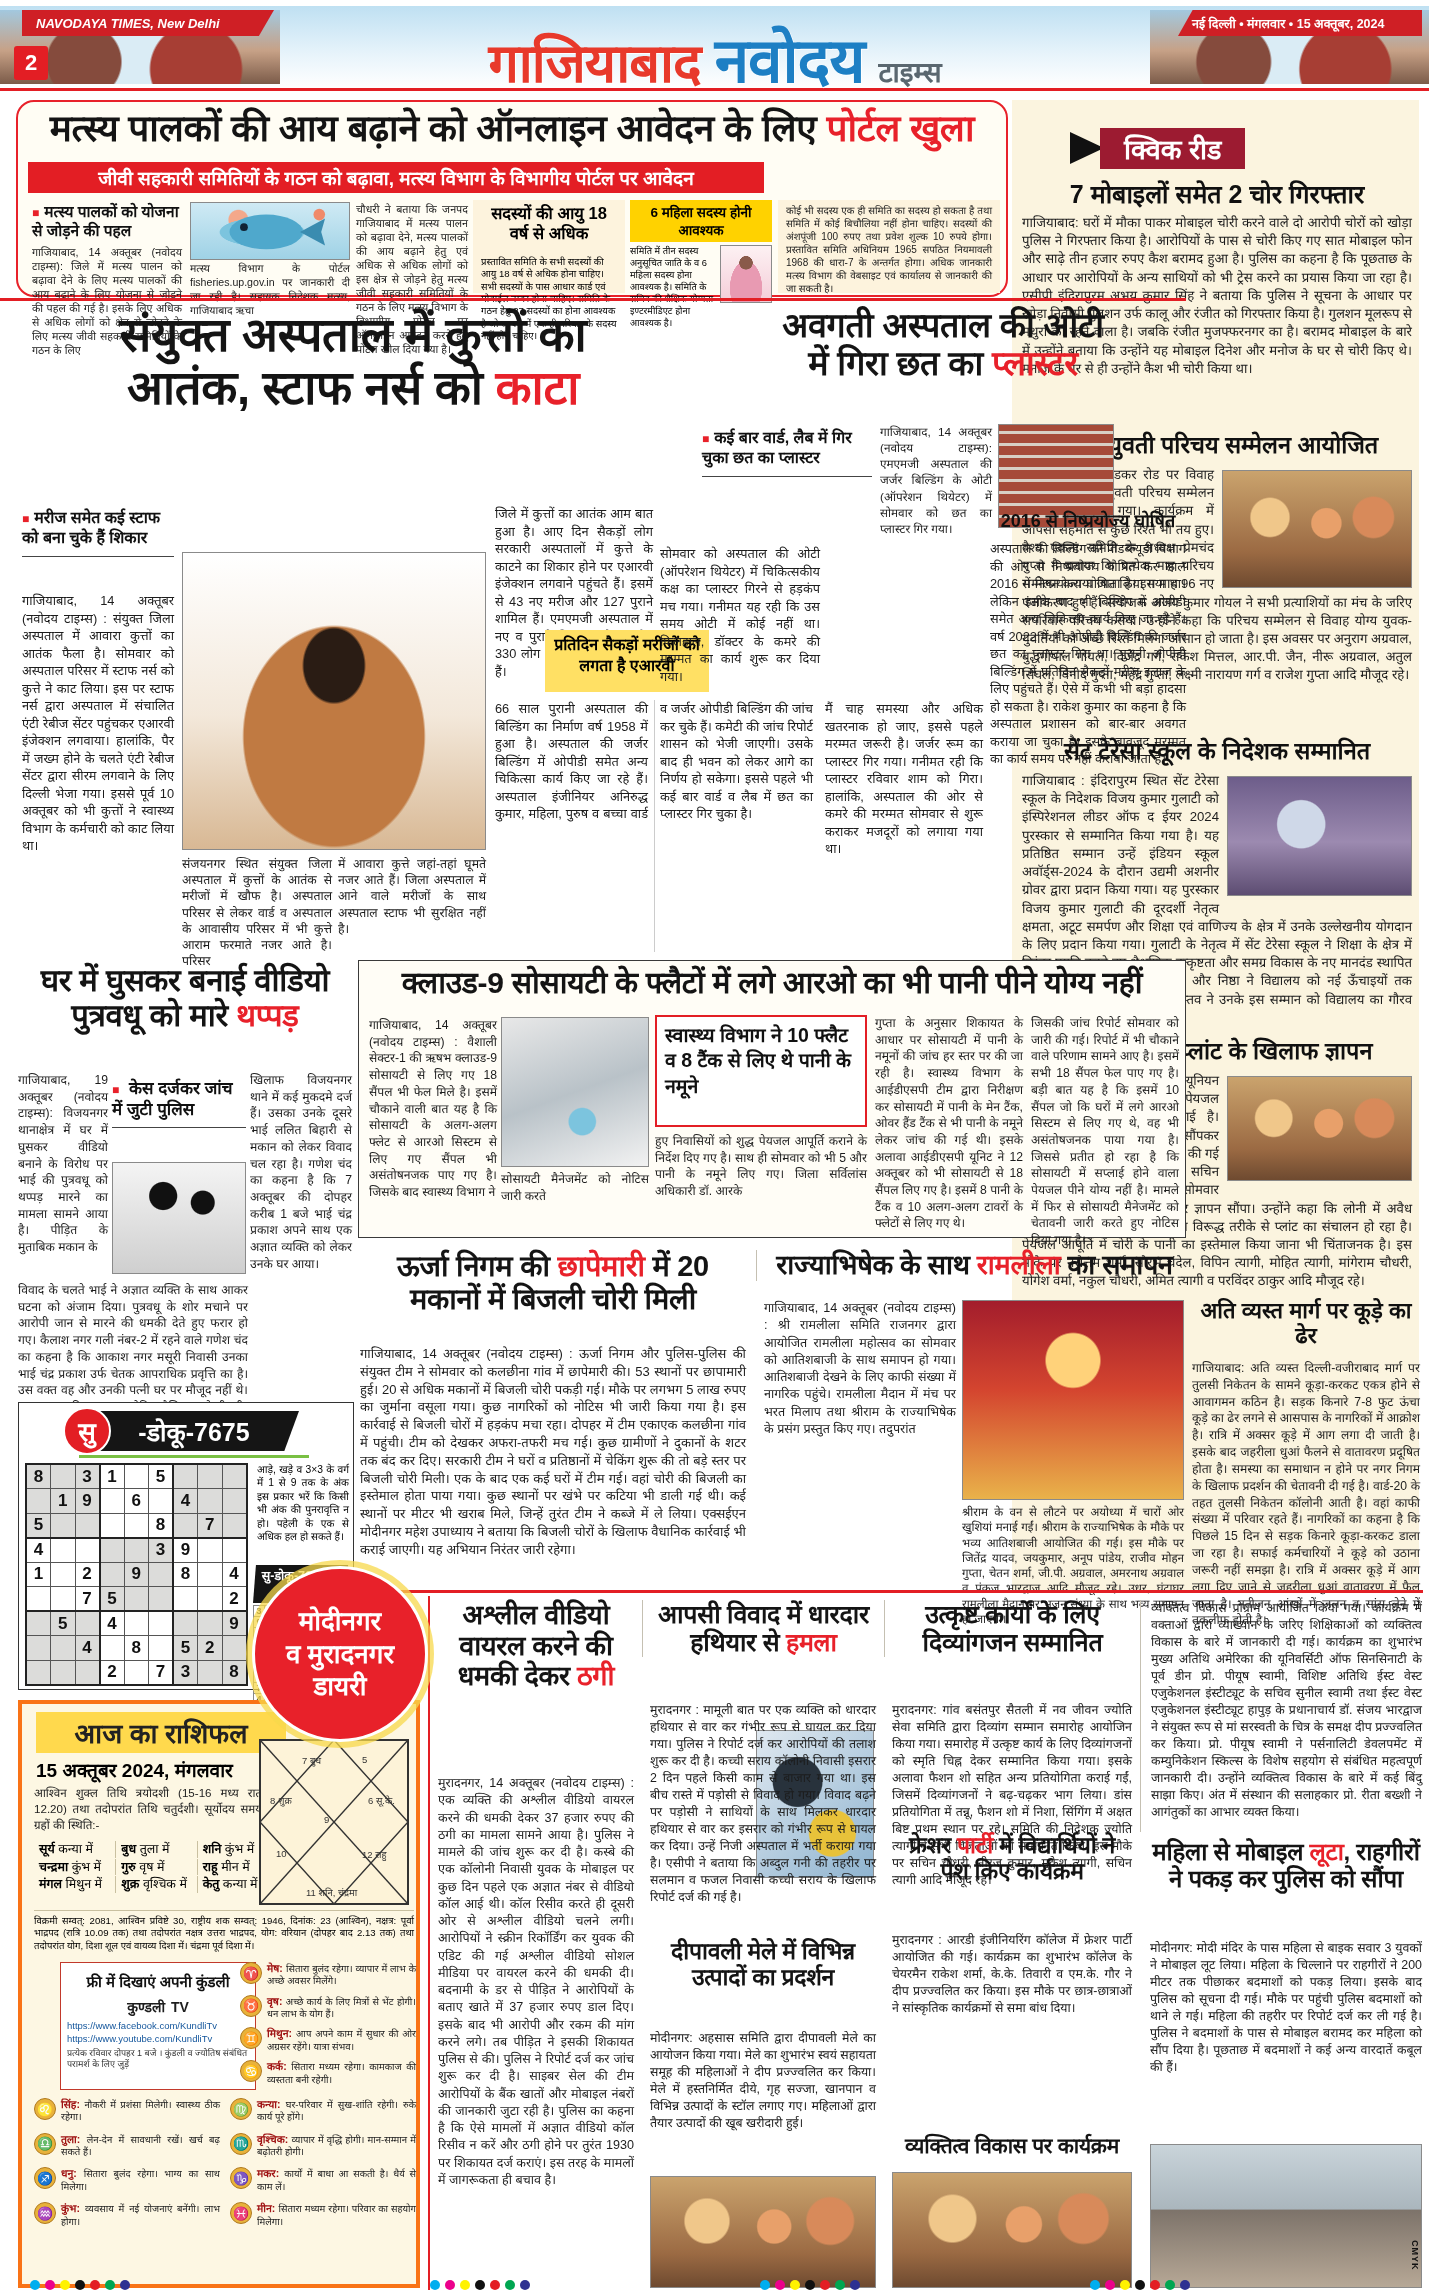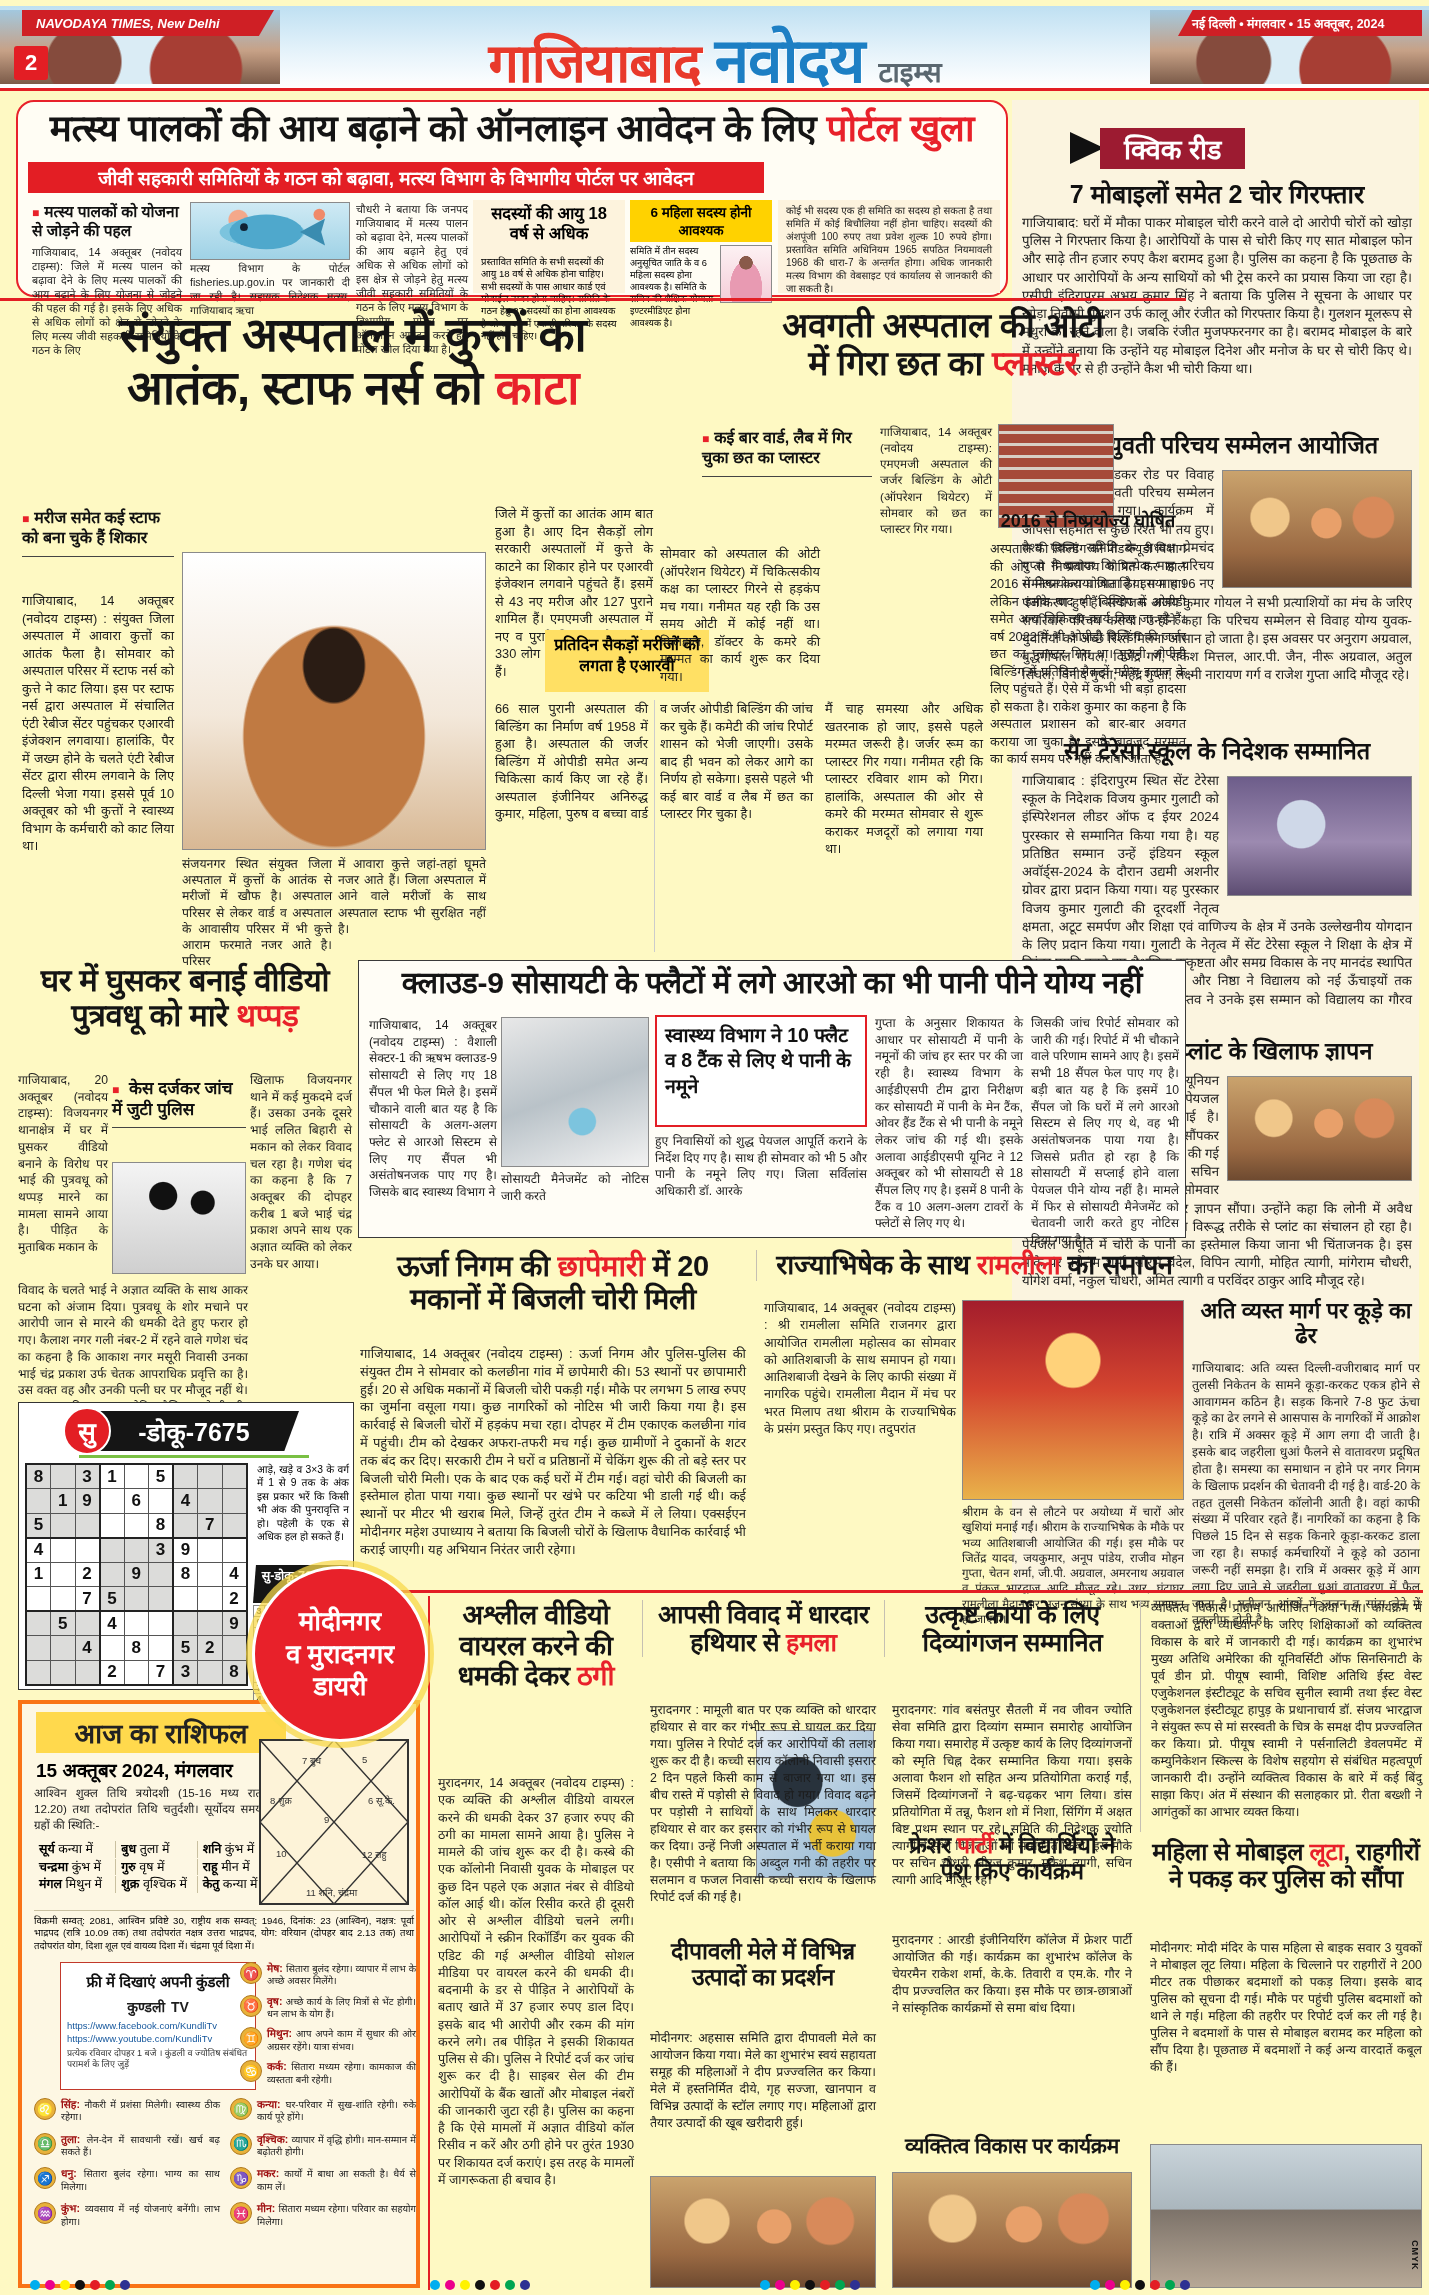--- a/index.html
+++ b/index.html
@@ -1,18 +1,18 @@
 <!DOCTYPE html>
 <html><head>
 <meta charset="utf-8">
 <style>
   * { margin:0; padding:0; box-sizing:border-box; }
   html,body { background:#d8d6d0; }
   body { font-family:"Liberation Sans", sans-serif; }
-  .page { position:relative; width:1429px; height:2295px; margin:0 auto; background:#fef9c3; overflow:hidden; }
+  .page { position:relative; width:1429px; height:2295px; margin:0 auto; background:#ffffff; overflow:hidden; }
   .abs { position:absolute; }
 
   
   .header-band { left:0; top:6px; width:1429px; height:82px;
     background:linear-gradient(180deg,#bfe0f2 0%,#e8f4fb 60%,#ffffff 100%); }
   .header-photo { top:10px; height:74px; border:0;
     background:
       radial-gradient(circle at 30% 70%, #8a4a3a 0 18%, transparent 19%),
       radial-gradient(circle at 70% 80%, #b03c30 0 22%, transparent 23%),
       radial-gradient(circle at 55% 30%, #d8ecf6 0 40%, transparent 41%),
@@ -287,21 +287,21 @@
   <div class="abs bt" style="left:660px;top:545px;width:160px;height:148px;">सोमवार को अस्पताल की ओटी (ऑपरेशन थियेटर) में चिकित्सकीय कक्ष का प्लास्टर गिरने से हड़कंप मच गया। गनीमत यह रही कि उस समय ओटी में कोई नहीं था। फिलहाल, डॉक्टर के कमरे की मरम्मत का कार्य शुरू कर दिया गया।</div>
   <div class="abs subhead2" style="left:990px;top:508px;width:196px;text-align:center;">2016 से निष्प्रयोज्य घोषित</div>
   <div class="abs bt" style="left:990px;top:540px;width:196px;height:412px;">अस्पताल की बिल्डिंग को पीडब्ल्यूडी विभाग की ओर से निष्प्रयोज्य घोषित कर साल 2016 में निष्प्रयोज्य घोषित किया गया था। लेकिन इसके बाद भी बिल्डिंग में ओपीडी समेत अन्य चिकित्सा कार्य किए जा रहे हैं। वर्ष 2022 में भी ओपीडी बिल्डिंग की जर्जर छत का प्लास्टर गिरा था। पुरानी ओपीडी बिल्डिंग में प्रतिदिन सैकड़ों मरीज इलाज के लिए पहुंचते हैं। ऐसे में कभी भी बड़ा हादसा हो सकता है। राकेश कुमार का कहना है कि अस्पताल प्रशासन को बार-बार अवगत कराया जा चुका है। इसके बावजूद मरम्मत का कार्य समय पर नहीं कराया जाता है।</div>
   <div class="abs bt" style="left:495px;top:700px;width:318px;height:252px;column-count:2;column-gap:12px;column-rule:1px solid #ccc;">66 साल पुरानी अस्पताल की बिल्डिंग का निर्माण वर्ष 1958 में हुआ है। अस्पताल की जर्जर बिल्डिंग में ओपीडी समेत अन्य चिकित्सा कार्य किए जा रहे हैं। अस्पताल इंजीनियर अनिरुद्ध कुमार, महिला, पुरुष व बच्चा वार्ड व जर्जर ओपीडी बिल्डिंग की जांच कर चुके हैं। कमेटी की जांच रिपोर्ट शासन को भेजी जाएगी। उसके बाद ही भवन को लेकर आगे का निर्णय हो सकेगा। इससे पहले भी कई बार वार्ड व लैब में छत का प्लास्टर गिर चुका है।</div>
   <div class="abs bt" style="left:825px;top:700px;width:158px;height:252px;">मैं चाह समस्या और अधिक खतरनाक हो जाए, इससे पहले मरम्मत जरूरी है। जर्जर रूम का प्लास्टर गिर गया। गनीमत रही कि प्लास्टर रविवार शाम को गिरा। हालांकि, अस्पताल की ओर से कमरे की मरम्मत सोमवार से शुरू कराकर मजदूरों को लगाया गया था।</div>
 
   <div class="abs hl" style="left:15px;top:963px;width:340px;font-size:31px;text-align:center;">
     <span>घर में घुसकर बनाई वीडियो</span><br>
     <span>पुत्रवधू को मारे </span><span class="red">थप्पड़</span>
   </div>
-  <div class="abs bt" style="left:18px;top:1072px;width:90px;height:322px;font-size:12.2px;">गाजियाबाद, 20 अक्तूबर (नवोदय टाइम्स): विजयनगर थानाक्षेत्र में घर में घुसकर वीडियो बनाने के विरोध पर भाई की पुत्रवधू को थप्पड़ मारने का मामला सामने आया है। पीड़ित के मुताबिक मकान के</div>
+  <div class="abs bt" style="left:18px;top:1072px;width:90px;height:322px;font-size:12.2px;">गाजियाबाद, 19 अक्तूबर (नवोदय टाइम्स): विजयनगर थानाक्षेत्र में घर में घुसकर वीडियो बनाने के विरोध पर भाई की पुत्रवधू को थप्पड़ मारने का मामला सामने आया है। पीड़ित के मुताबिक मकान के</div>
   <div class="abs bullet-head" style="left:112px;top:1078px;width:134px;font-size:17px;border-bottom:1.5px solid #444;padding-bottom:6px;">
     <span>केस दर्जकर जांच</span><br>
     <span>में जुटी पुलिस</span>
   </div>
   <div class="abs photo ph-sil" style="left:112px;top:1162px;width:134px;height:112px;"></div>
   <div class="abs bt" style="left:250px;top:1072px;width:102px;height:322px;font-size:12.2px;">खिलाफ विजयनगर थाने में कई मुकदमे दर्ज हैं। उसका उनके दूसरे भाई ललित बिहारी से मकान को लेकर विवाद चल रहा है। गणेश चंद का कहना है कि 7 अक्तूबर की दोपहर करीब 1 बजे भाई चंद्र प्रकाश अपने साथ एक अज्ञात व्यक्ति को लेकर उनके घर आया।</div>
   <div class="abs bt" style="left:18px;top:1282px;width:230px;height:112px;font-size:12.2px;">विवाद के चलते भाई ने अज्ञात व्यक्ति के साथ आकर घटना को अंजाम दिया। पुत्रवधू के शोर मचाने पर आरोपी जान से मारने की धमकी देते हुए फरार हो गए। कैलाश नगर गली नंबर-2 में रहने वाले गणेश चंद का कहना है कि आकाश नगर मसूरी निवासी उनका भाई चंद्र प्रकाश उर्फ चेतक आपराधिक प्रवृत्ति का है। उस वक्त वह और उनकी पत्नी घर पर मौजूद नहीं थे। घर पर उनकी पुत्रवधू ज्योति कौशिक अकेली थी। आरोप है कि दोनों आरोपी उनके घर में आ घुसे और मोबाइल से अंदर की वीडियो बनाने लगे। पुत्रवधू ने वीडियो बनाने से मना किया तो दोनों ने उसे धक्का मारकर गिरा दिया और थप्पड़ मारे।</div>
 
   <div class="abs border-box" style="left:358px;top:960px;width:828px;height:278px;">
     <div class="hl" style="font-size:30px;text-align:center;margin-top:5px;">क्लाउड-9 सोसायटी के फ्लैटों में लगे आरओ का भी पानी पीने योग्य नहीं</div>

